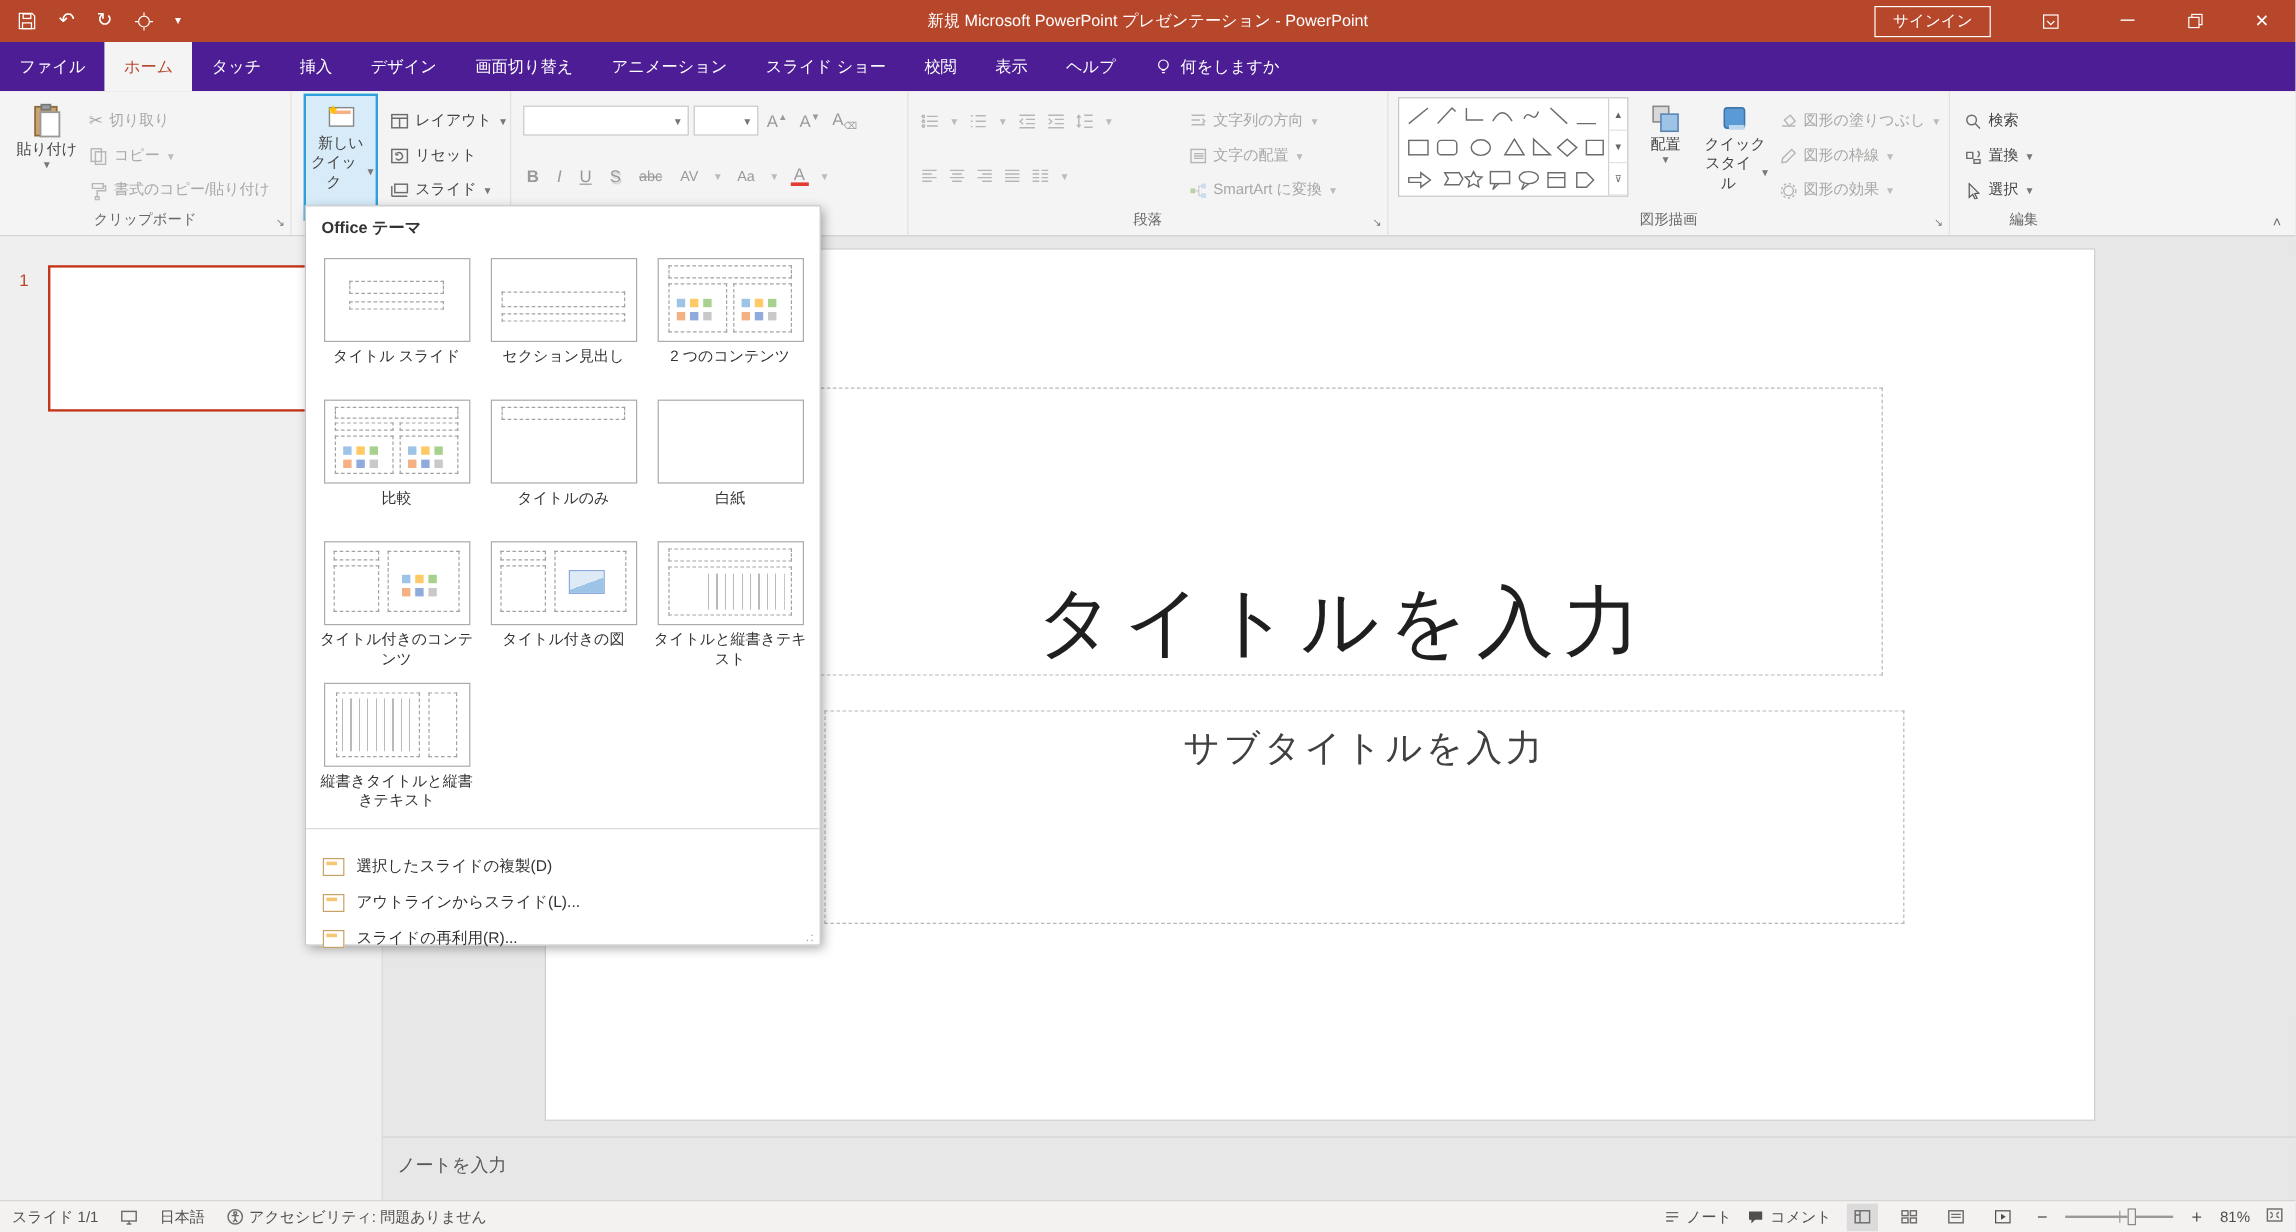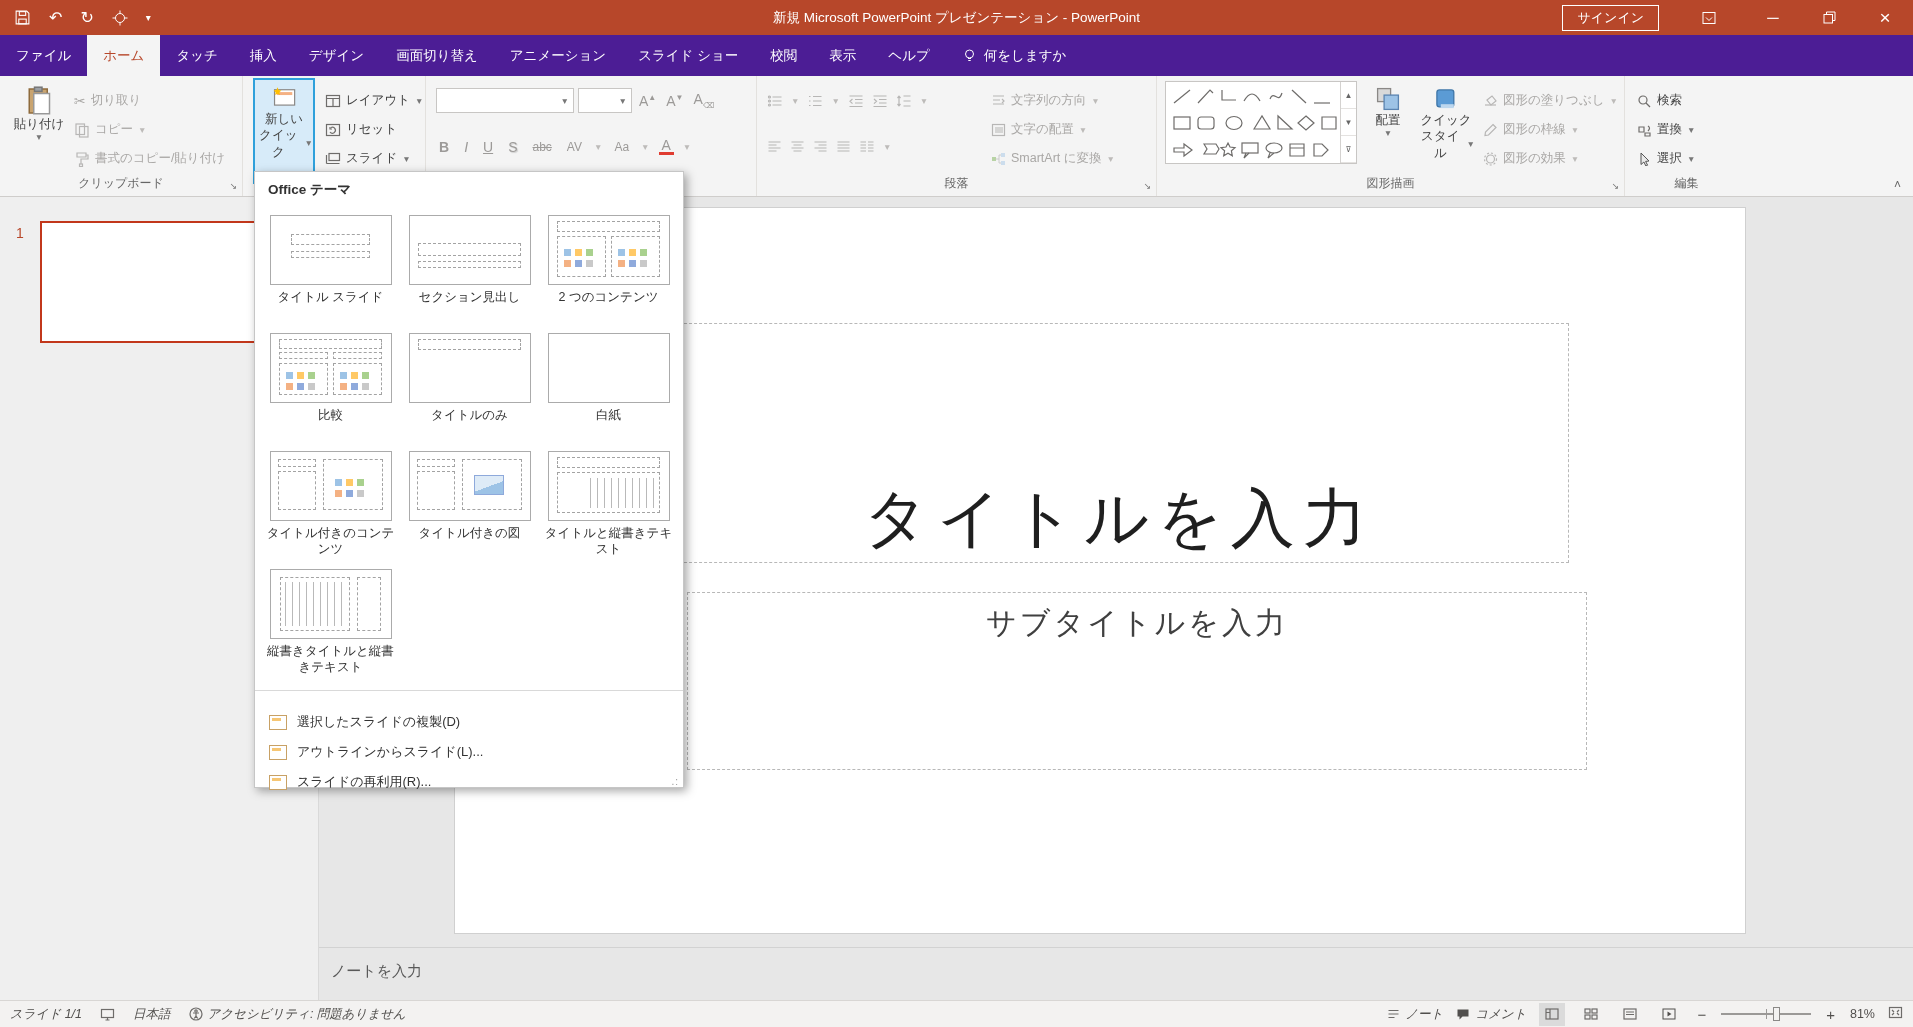--- a/index.html
+++ b/index.html
@@ -74,21 +74,21 @@
   .ph-title-text { font-size:64px; font-weight:300; letter-spacing:8px; color:#1f1f1f; white-space:nowrap; }
   .ph-sub { position:absolute; left:232px; top:384px; width:900px; height:178px; border:1px dashed #B8B8B8; display:flex; justify-content:center; }
   .ph-sub-text { margin-top:10px; font-size:30px; font-weight:300; letter-spacing:3px; color:#404040; white-space:nowrap; }
   .notes { position:absolute; left:319px; right:0; top:947px; height:53px; border-top:1px solid #D2D2D2; }
   .notes-text { position:absolute; left:12px; top:14px; font-size:15px; color:#595959; }
 
   
   .status { position:absolute; left:0; right:0; bottom:0; height:27px; background:#F3F2F1; border-top:1px solid #D8D6D4; display:flex; align-items:center; font-size:12.5px; color:#514F4D; }
   .st-left { display:flex; align-items:center; padding-left:10px; gap:18px; }
   .st-right { margin-left:auto; display:flex; align-items:center; gap:13px; padding-right:10px; }
-  .st-item { display:flex; align-items:center; gap:5px;font-style:italic; }
+  .st-item { display:flex; align-items:center; gap:5px; }
   .viewbtn { width:26px; height:23px; display:flex; align-items:center; justify-content:center; }
   .viewbtn.active { background:#DBDBDB; }
   .ztrack { position:relative; width:90px; height:20px; display:flex; align-items:center; }
   .ztrack .line { width:100%; height:2px; background:#9B9997; }
   .ztrack .notch { position:absolute; left:50%; top:5px; width:1px; height:10px; background:#9B9997; }
   .ztrack .handle { position:absolute; left:58%; top:3px; width:7px; height:14px; background:#F3F2F1; border:1px solid #8A8886; }
   .zbtn { font-size:15px; color:#514F4D; padding:0 2px; }
 </style>
 </head>
 <body>

